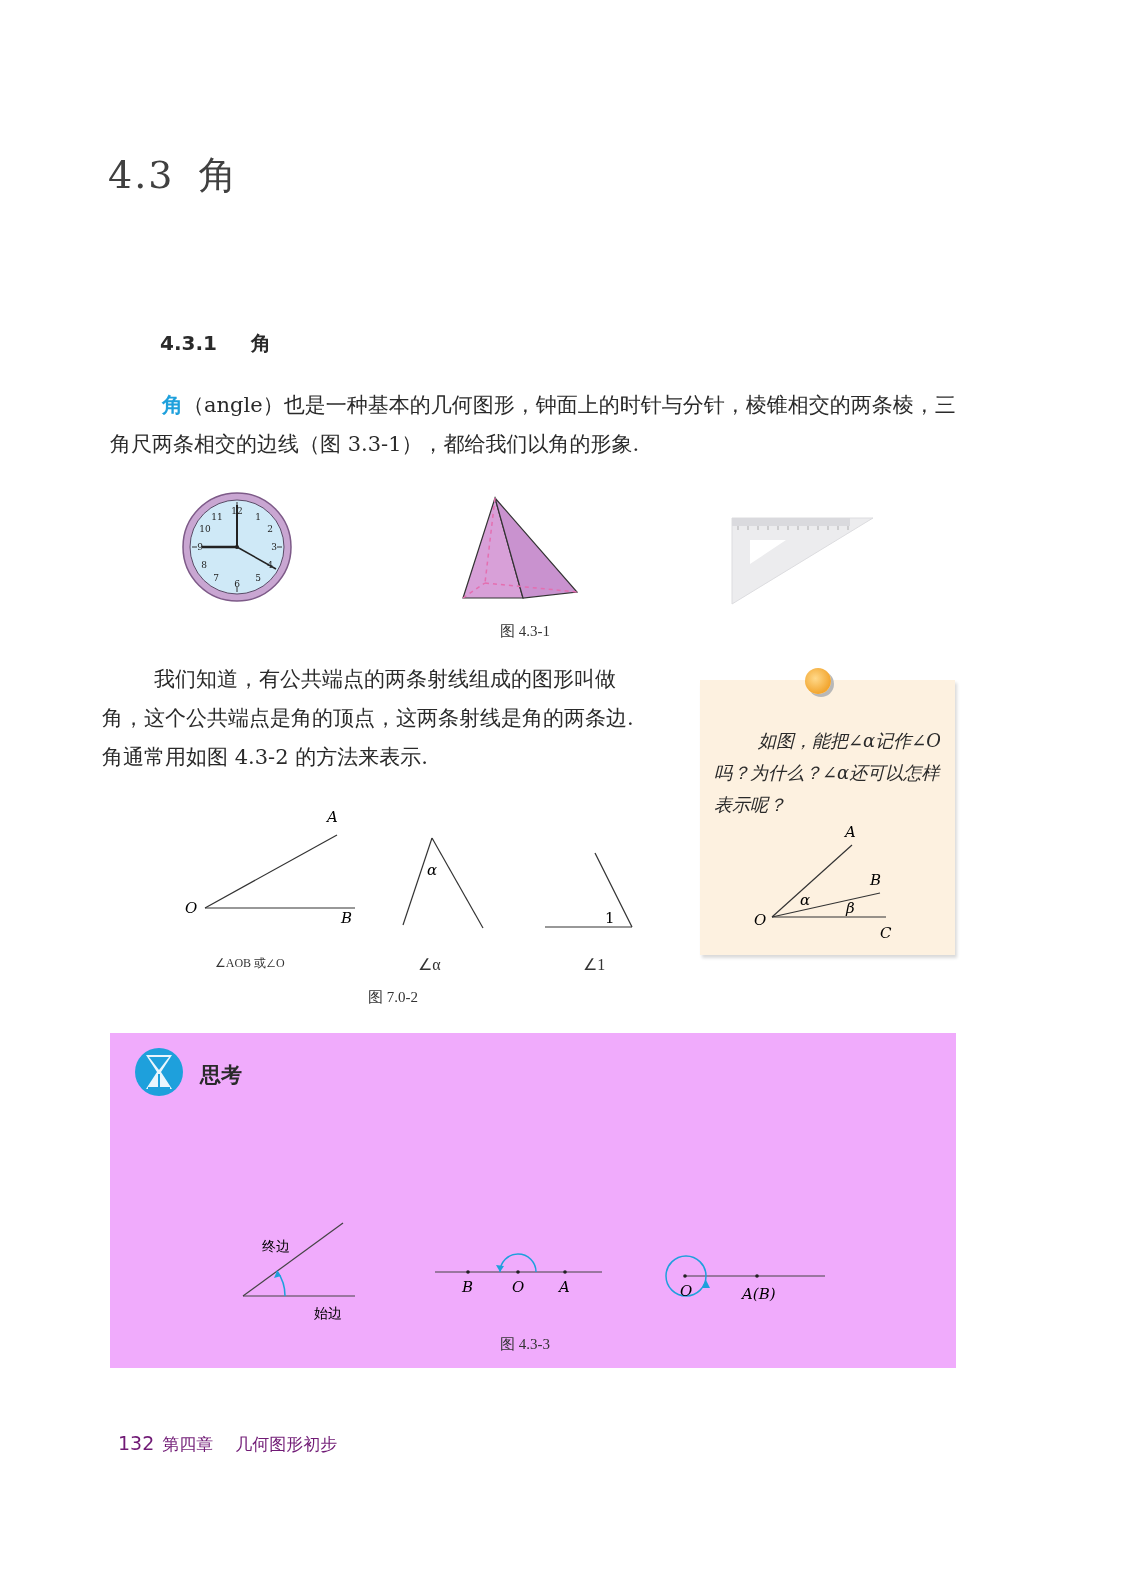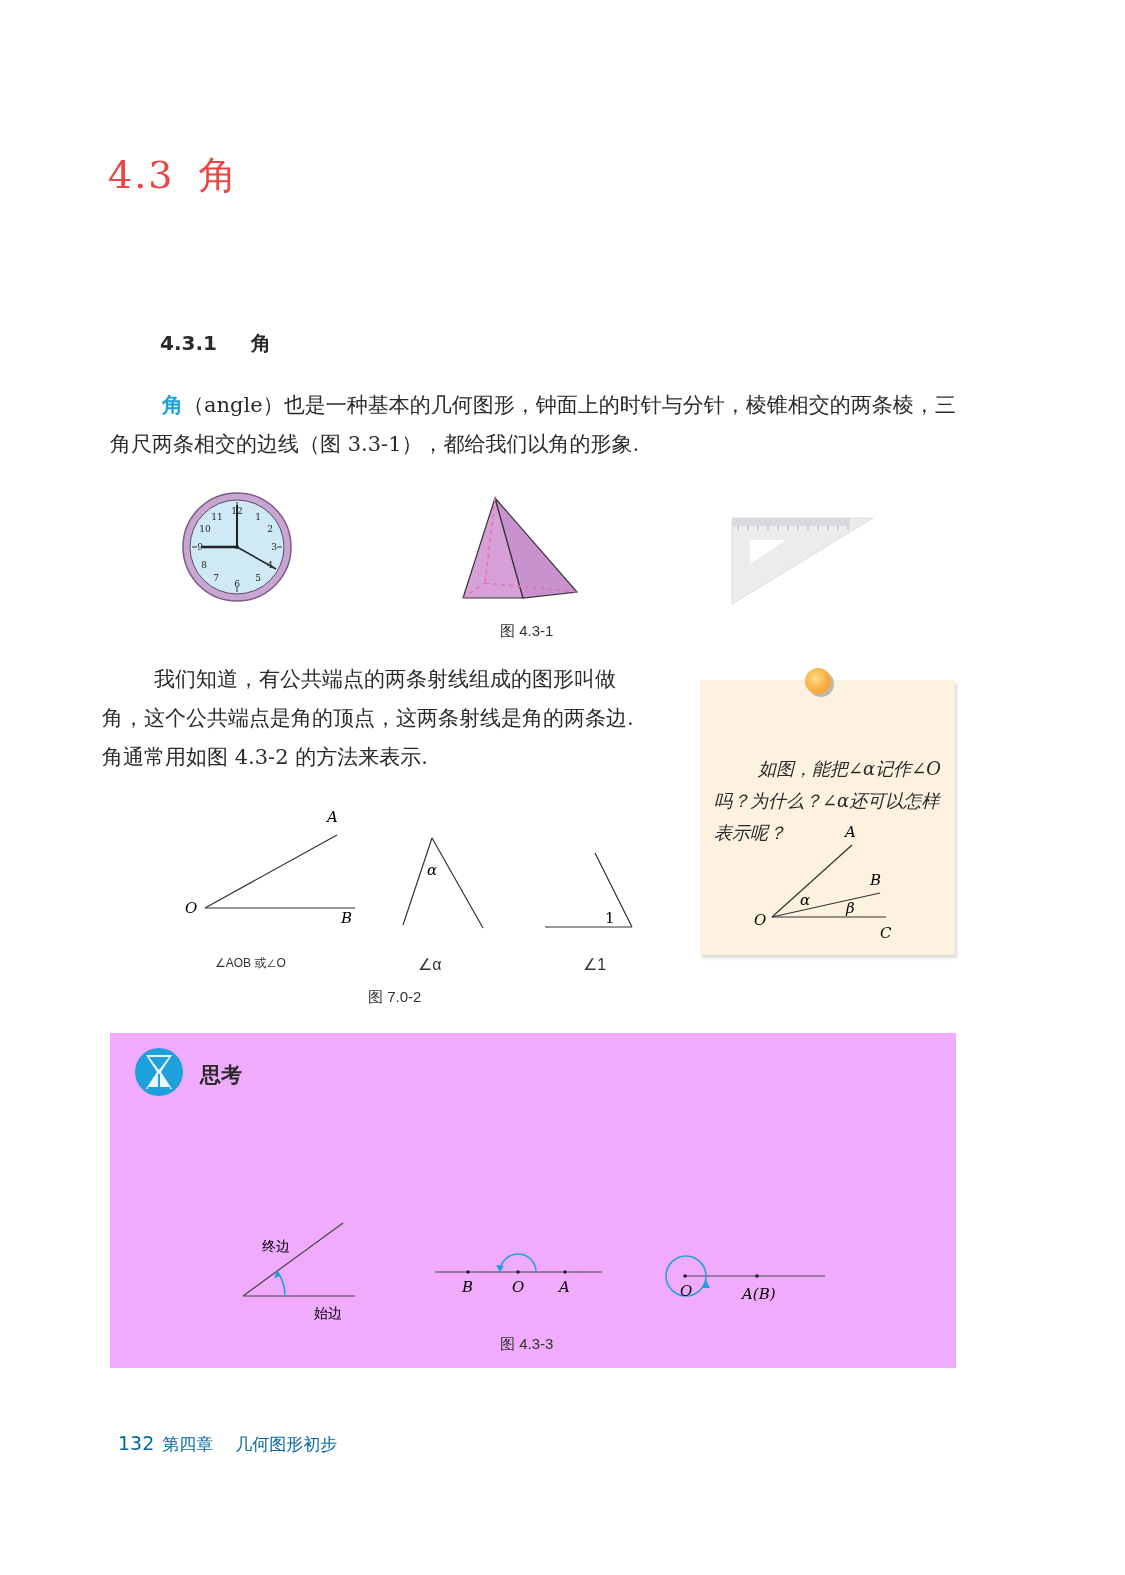--- a/index.html
+++ b/index.html
@@ -1,42 +1,42 @@
 <!DOCTYPE html>
 <html><head>
 <meta charset="utf-8">
 <style>
   html, body { margin: 0; padding: 0; background: #ffffff; }
   body { width: 1125px; height: 1575px; position: relative; overflow: hidden;
          font-family: "DejaVu Serif", "Liberation Serif", serif; color: #2a2a2a; }
   .abs { position: absolute; }
-  .section-title { left: 108px; top: 150px; font-size: 38px; letter-spacing: 2px; color: #ef4444; }
+  .section-title { left: 108px; top: 150px; font-size: 38px; letter-spacing: 2px; color: #404040; }
   .section-title .num { margin-right: 24px; }
   .sub-title { left: 160px; top: 330px; font-size: 20px; font-weight: bold;
                font-family: "DejaVu Sans", "Liberation Sans", sans-serif; }
   .sub-title .num { margin-right: 34px; }
   .para { font-size: 21px; line-height: 39px; }
   .p1 { left: 110px; top: 385px; width: 860px; text-indent: 52px; }
   .accent { color: #1ea0dc; font-weight: bold; }
   .p2 { left: 102px; top: 660px; width: 545px; text-indent: 52px; }
-  .caption { font-size: 15px; color: #333; font-family: Liberation Sans, sans-serif; }
+  .caption { font-size: 15px; color: #333; font-family: Liberation Serif, serif; }
   .note { left: 700px; top: 680px; width: 255px; height: 275px; background: #fdf1e0;
           box-shadow: 2px 3px 3px rgba(0,0,0,0.15); }
   .note-text { position: absolute; left: 14px; top: 45px; width: 230px; font-size: 18px;
-               line-height: 32px; font-style: italic; text-indent: 44px; margin-top: 28px; }
+               line-height: 32px; font-style: italic; text-indent: 44px; }
   .pin { position: absolute; left: 105px; top: -12px; width: 26px; height: 26px; border-radius: 50%;
          background: radial-gradient(circle at 40% 40%, #ffd98a, #f2a52e 70%);
          box-shadow: 3px 3px 0 #b8b8b8; }
   .think { left: 110px; top: 1033px; width: 846px; height: 335px; background: #f0abfc; }
   .think-icon { position: absolute; left: 24px; top: 14px; width: 50px; height: 50px; }
   .think-title { position: absolute; left: 90px; top: 28px; font-size: 21px; font-weight: bold;
                  font-family: "DejaVu Sans", "Liberation Sans", sans-serif; color: #2a2a2a; }
   .think-text { position: absolute; left: 26px; top: 70px; width: 800px; font-size: 21px;
                 line-height: 39px; text-indent: 52px; letter-spacing: 1px; }
-  .footer { left: 118px; top: 1432px; font-size: 17px; font-family: "DejaVu Sans", "Liberation Sans", sans-serif; color: #0369a1; }
+  .footer { left: 118px; top: 1432px; font-size: 17px; font-family: "DejaVu Sans", "Liberation Sans", sans-serif; color: #701a75; }
   .footer .pg { font-size: 19px; margin-right: 8px; }
   .footer .ch { margin-right: 22px; }
   svg text { font-family: "DejaVu Serif", "Liberation Serif", serif; }
   .it { font-style: italic; }
 </style>
 </head>
 <body>
 
 <div class="abs section-title">
   <span class="num">4.3</span><span>角</span>

